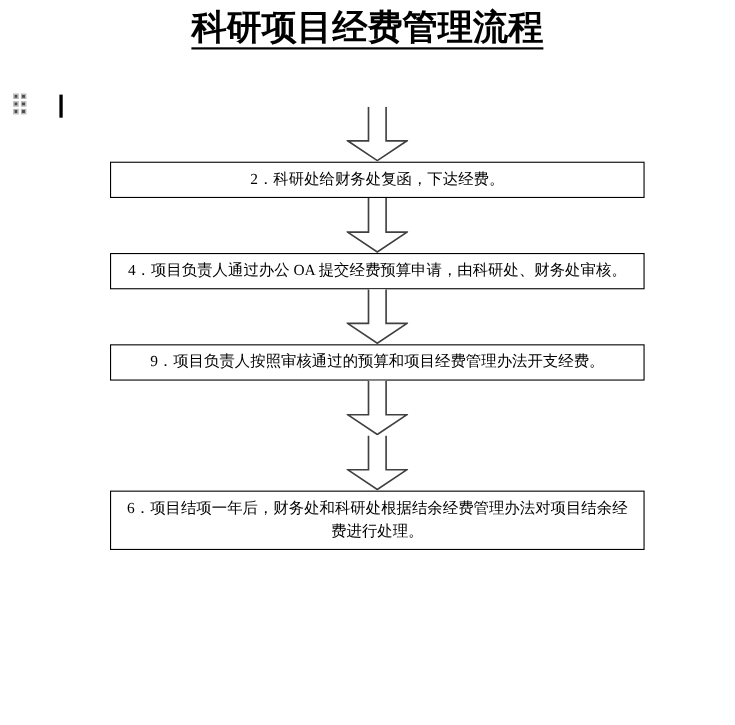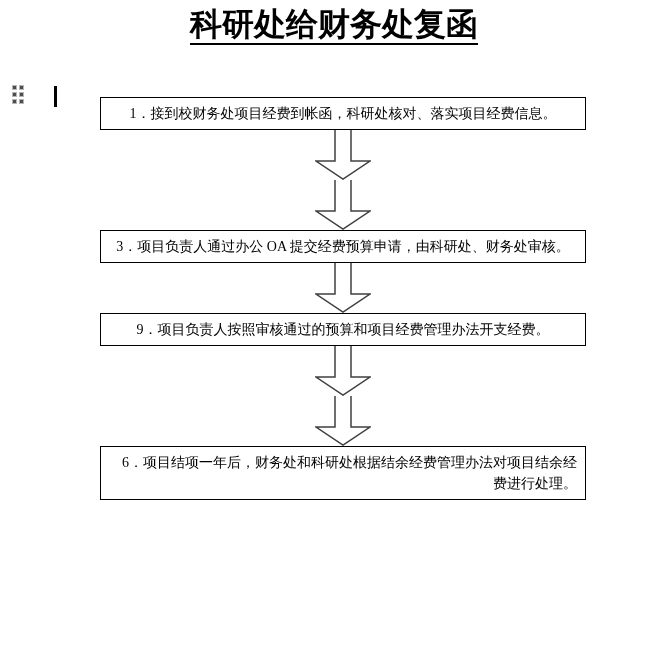--- a/index.html
+++ b/index.html
@@ -69,69 +69,69 @@
   .step-box {
     border: 1.5px solid var(--box-border, #000000);
     background: var(--background, #ffffff);
     color: var(--text, #000000);
     font-size: 14px;
     line-height: 21px;
     padding: 5px 8px;
     cursor: text;
   }
   .align-center { text-align: center; }
-  .align-left { text-align: right; }
+  .align-left { text-align: center; }
   .arrow-wrap {
     height: 50px;
     display: flex;
     justify-content: center;
     align-items: stretch;
   }
   .arrow-path {
     fill: var(--background, #ffffff);
     stroke: var(--arrow-outline, #404040);
     stroke-width: 1.5;
     stroke-linejoin: miter;
   }
 </style>
 </head>
 <body>
 
 <div class="page">
 
-  <h1 class="title"><span class="underlined">科研处给财务处复函</span></h1>
+  <h1 class="title"><span class="underlined">科研项目经费管理流程</span></h1>
 
   <div class="drag-handle">
     <i></i>
       <i></i>
       <i></i>
       <i></i>
       <i></i>
       <i></i>
   </div>
 
   <div class="caret"></div>
 
   <div class="flow">
-  <div class="step-box align-center"><span>1．接到校财务处项目经费到帐函，科研处核对、落实项目经费信息。</span></div>
 
   <div class="arrow-wrap">
     <svg width="56" height="50" viewBox="0 0 56 50">
       <path class="arrow-path" d="M 20 0 L 20 31 L 1 31 L 28 49 L 55 31 L 36 31 L 36 0"></path>
     </svg>
   </div>
 
+  <div class="step-box align-center"><span>2．科研处给财务处复函，下达经费。</span></div>
 
   <div class="arrow-wrap">
     <svg width="56" height="50" viewBox="0 0 56 50">
       <path class="arrow-path" d="M 20 0 L 20 31 L 1 31 L 28 49 L 55 31 L 36 31 L 36 0"></path>
     </svg>
   </div>
 
-  <div class="step-box align-center"><span>3．项目负责人通过办公 OA 提交经费预算申请，由科研处、财务处审核。</span></div>
+  <div class="step-box align-center"><span>4．项目负责人通过办公 OA 提交经费预算申请，由科研处、财务处审核。</span></div>
 
   <div class="arrow-wrap">
     <svg width="56" height="50" viewBox="0 0 56 50">
       <path class="arrow-path" d="M 20 0 L 20 31 L 1 31 L 28 49 L 55 31 L 36 31 L 36 0"></path>
     </svg>
   </div>
 
   <div class="step-box align-center"><span>9．项目负责人按照审核通过的预算和项目经费管理办法开支经费。</span></div>
 
   <div class="arrow-wrap">

